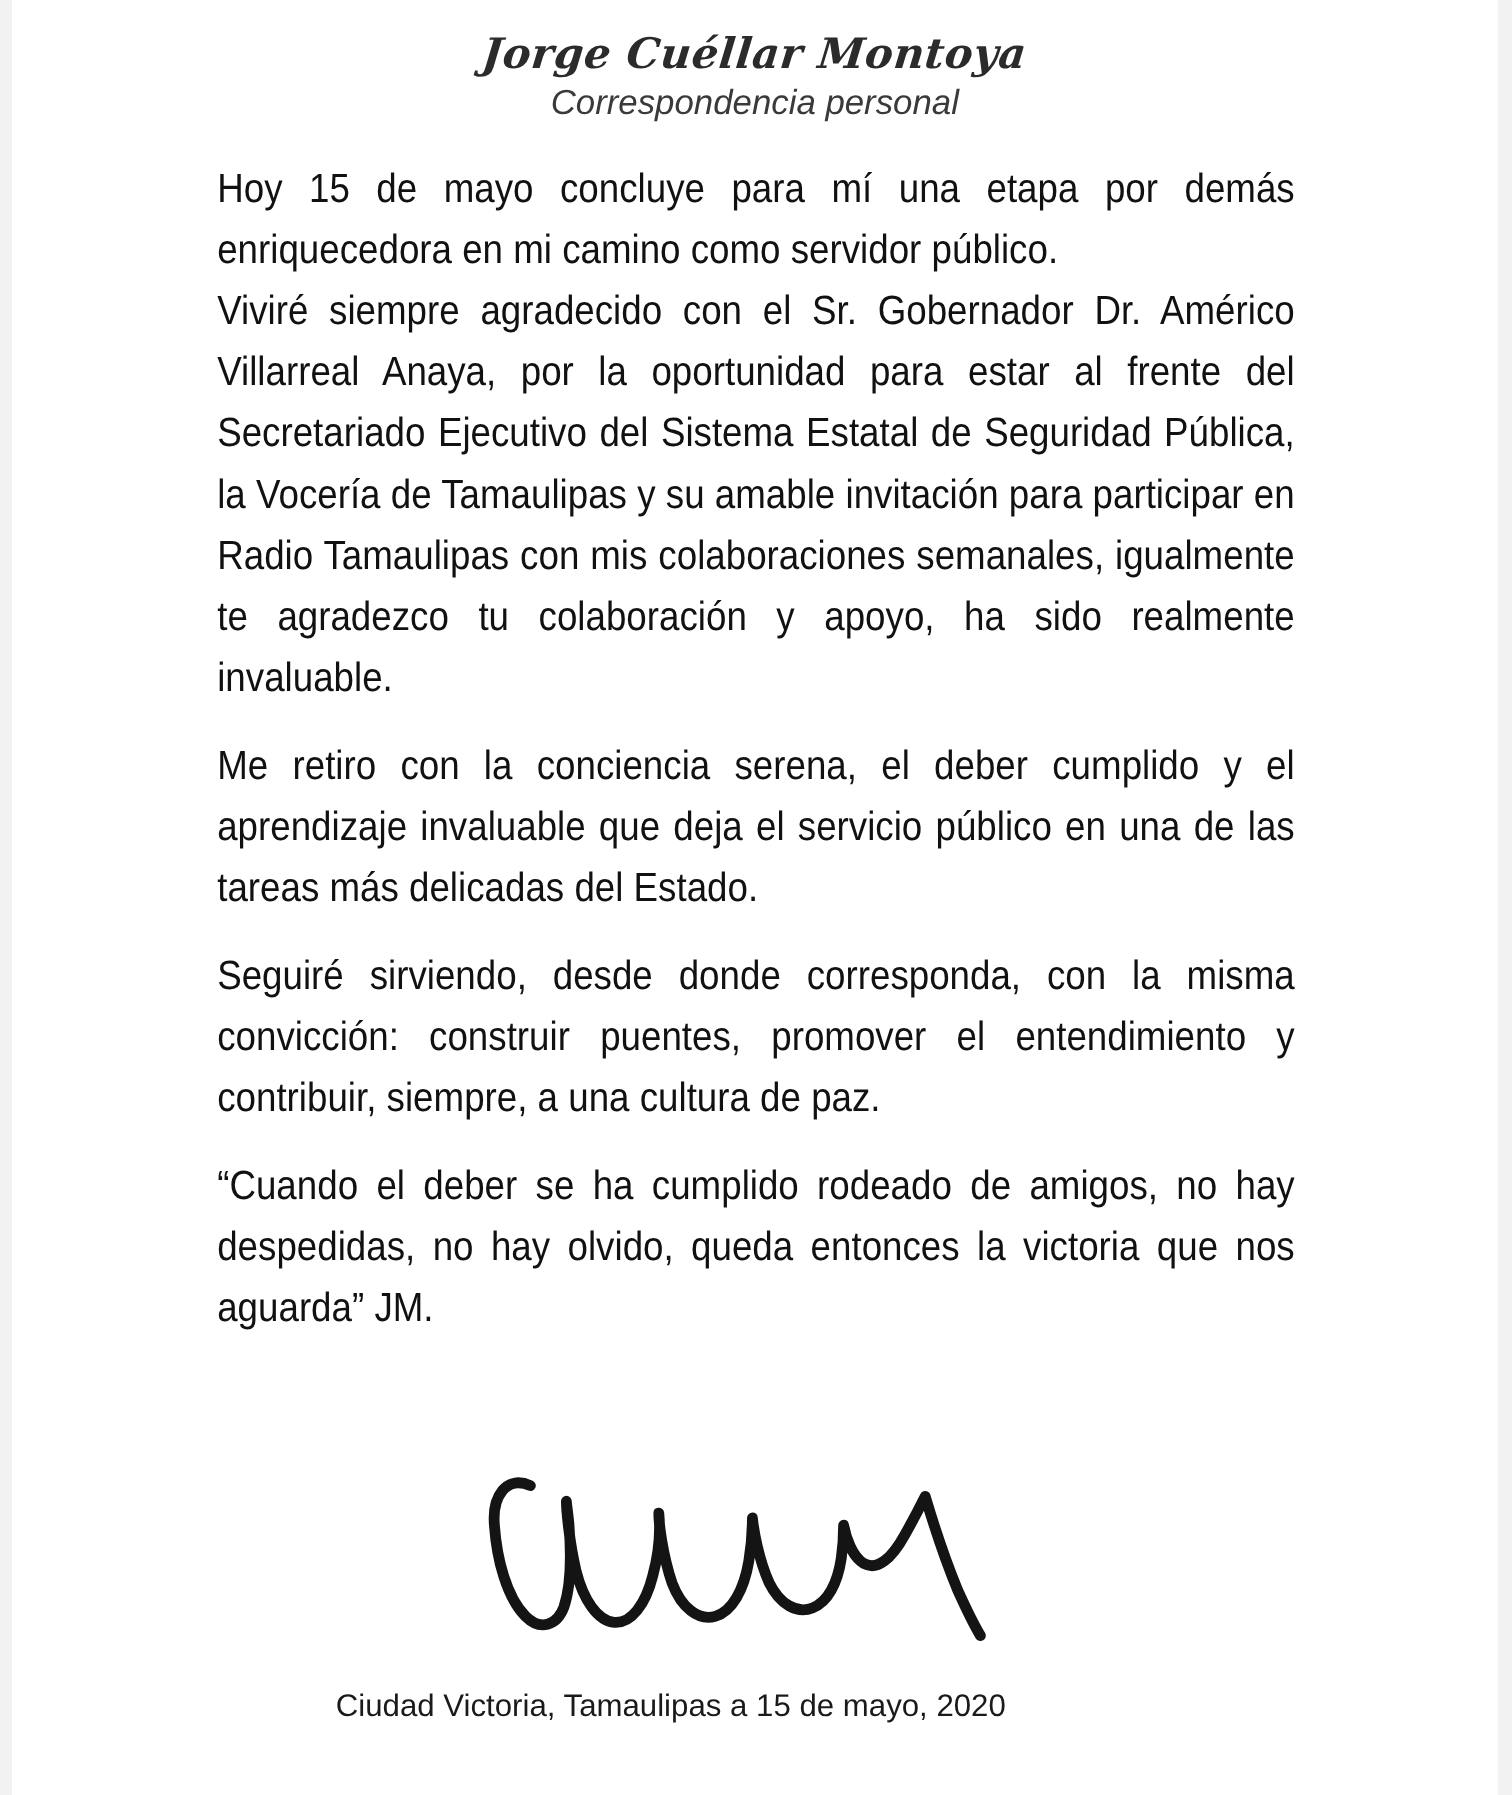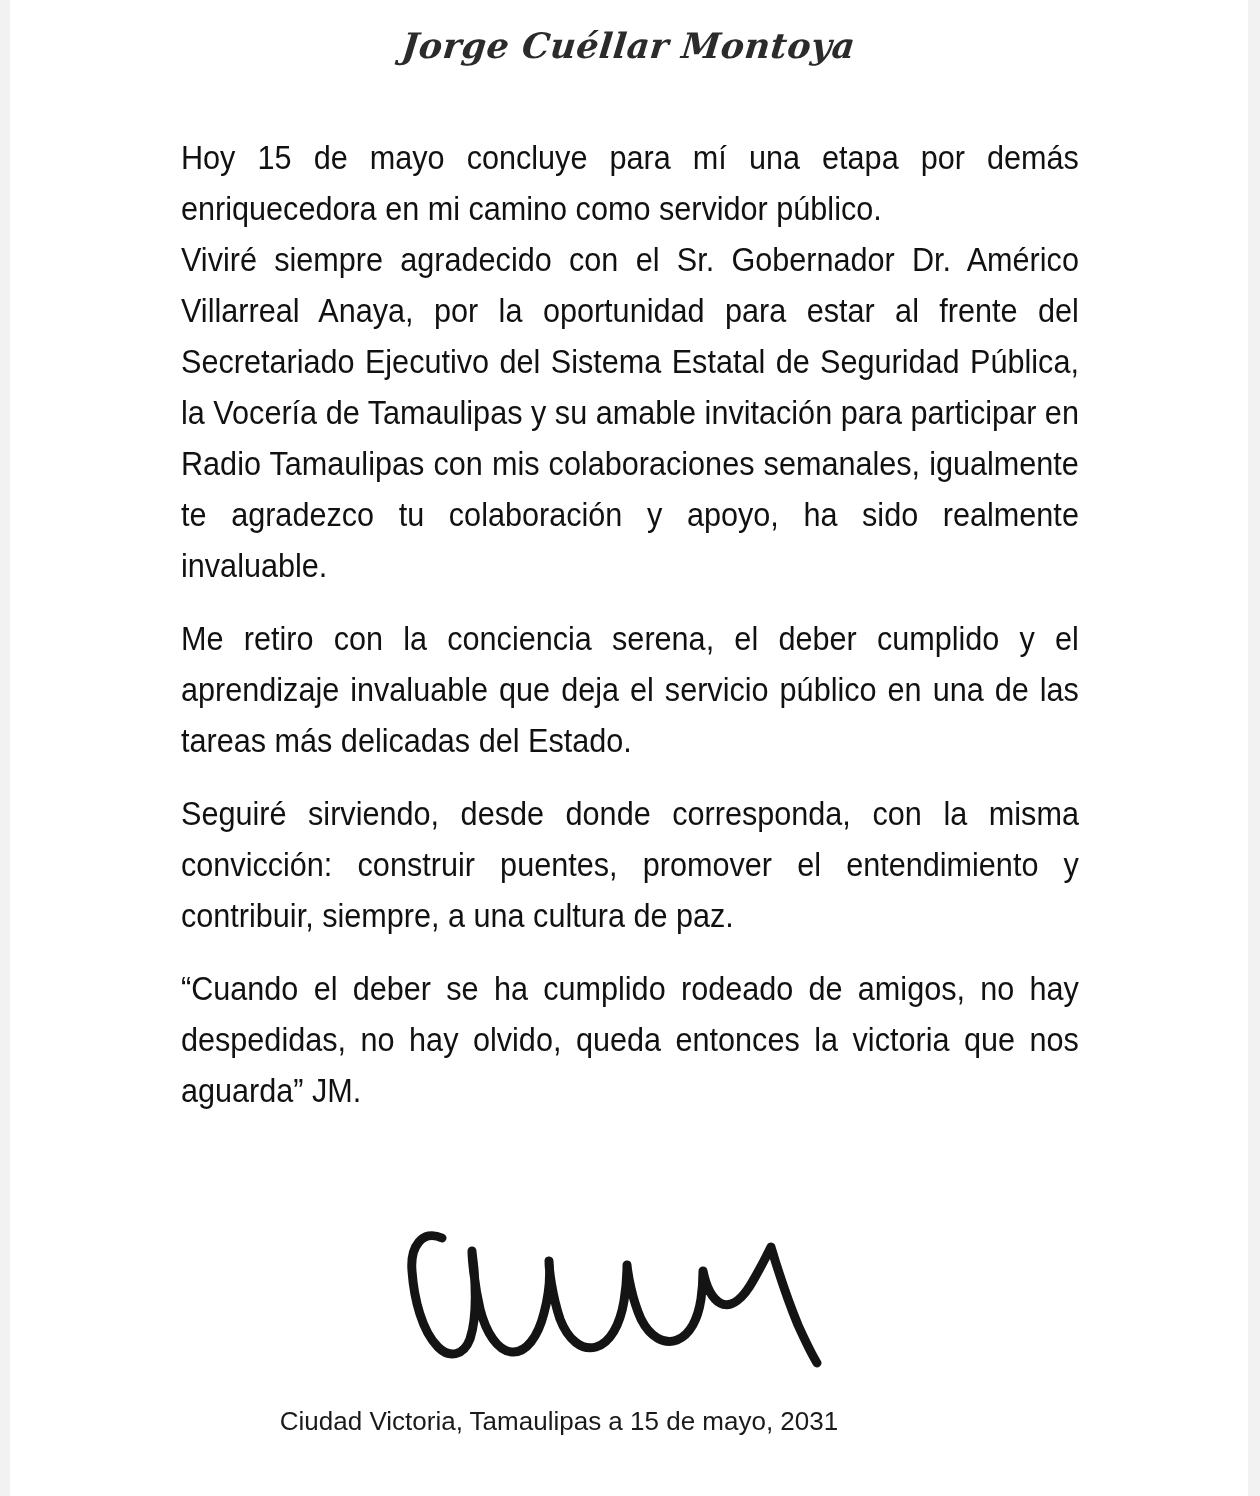--- a/index.html
+++ b/index.html
@@ -113,20 +113,21 @@
     color: #1a1a1a;
   }
 </style>
 </head>
 <body>
 
 <div class="page">
 
   <div class="letterhead">
     <div class="lh-name">Jorge Cuéllar Montoya</div>
+    <div class="lh-sub">Correspondencia personal</div>
   </div>
 
   <div class="content">
 
 
     <p class="para tight">Hoy 15 de mayo concluye para mí una etapa por demás enriquecedora en mi camino como servidor público.</p>
 
     <p class="para">Viviré siempre agradecido con el Sr. Gobernador Dr. Américo Villarreal Anaya, por la oportunidad para estar al frente del Secretariado Ejecutivo del Sistema Estatal de Seguridad Pública, la Vocería de Tamaulipas y su amable invitación para participar en Radio Tamaulipas con mis colaboraciones semanales, igualmente te agradezco tu colaboración y apoyo, ha sido realmente invaluable.</p>
 
     <p class="para">Me retiro con la conciencia serena, el deber cumplido y el aprendizaje invaluable que deja el servicio público en una de las tareas más delicadas del Estado.</p>
@@ -159,16 +160,16 @@
                C 303 90, 303 80, 303 76
                C 305 86, 310 102, 320 108
                C 331 114, 343 104, 354 84
                C 362 70, 368 58, 371 52
                C 374 62, 384 96, 398 130
                C 408 152, 414 163, 417 168" fill="none" stroke="#141414" stroke-width="9" stroke-linecap="round" stroke-linejoin="round"></path>
     </svg>
   </div>
 
   <div class="footer">
-    <span class="footer-line">Ciudad Victoria, Tamaulipas a 15 de mayo, 2031</span>
+    <span class="footer-line">Ciudad Victoria, Tamaulipas a 15 de mayo, 2020</span>
   </div>
 
 </div>
 
 </body></html>

